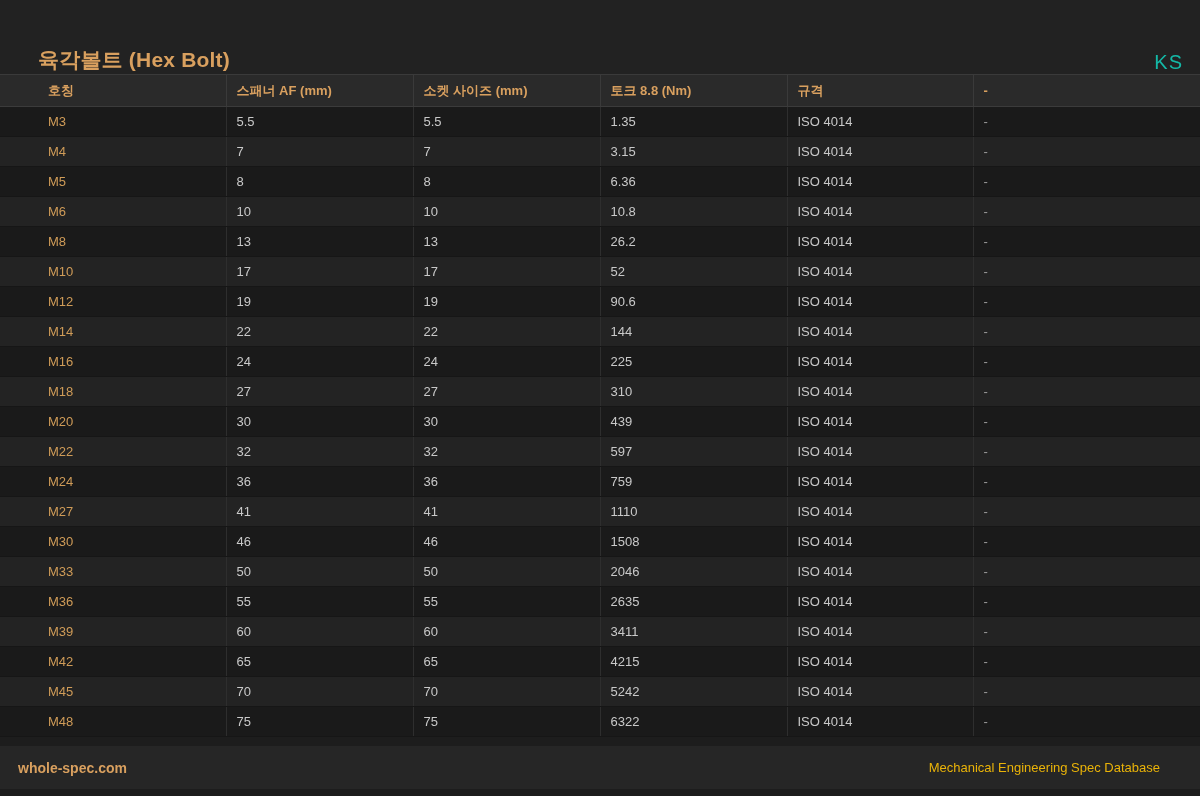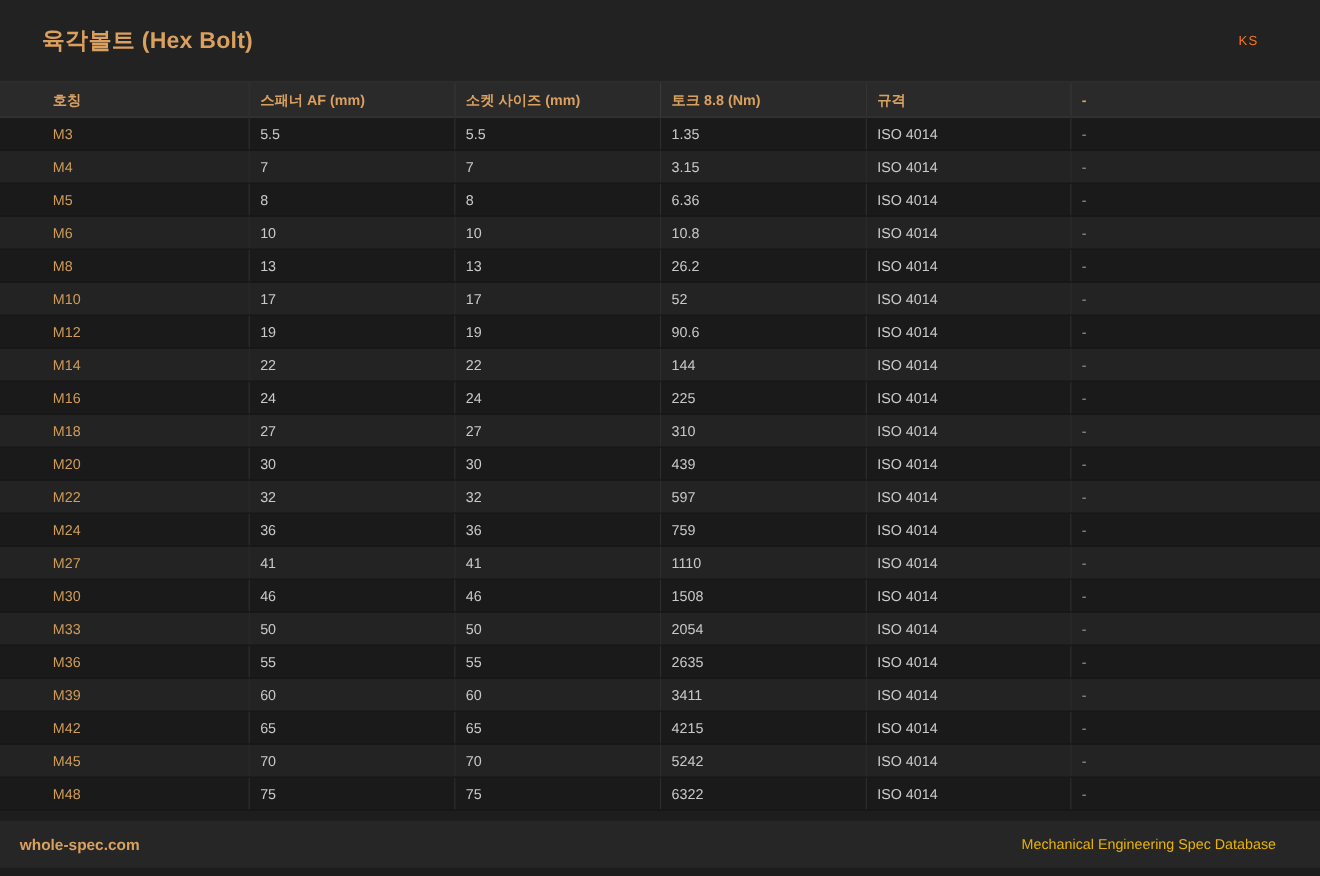--- a/index.html
+++ b/index.html
@@ -7,33 +7,33 @@
   body {
     background: #1d1d1d;
     font-family: "Liberation Sans", "DejaVu Sans", sans-serif;
     overflow: hidden;
     --accent: #d9a05f;
   }
   .topbar {
     height: 74px;
     background: #222222;
     display: flex;
-    align-items: center;
+    align-items: flex-end;
     justify-content: space-between;
-    padding: 0 56px 0 38px;
+    padding: 0 17px 0 38px;
   }
   .title {
     font-size: 21px;
     font-weight: bold;
     color: var(--accent);
     letter-spacing: 0.2px;
   }
   .badge {
-    font-size: 12px;
-    color: #f97316;
+    font-size: 20px;
+    color: #14b8a6;
     letter-spacing: 1px;
   }
   table {
     width: 100%;
     border-collapse: collapse;
     table-layout: fixed;
   }
   col.c1 { width: 226px; }
   col.c2, col.c3, col.c4 { width: 187px; }
   col.c5 { width: 186px; }
@@ -231,21 +231,21 @@
         <td>46</td>
         <td>46</td>
         <td>1508</td>
         <td>ISO 4014</td>
         <td>-</td>
       </tr>
       <tr>
         <td>M33</td>
         <td>50</td>
         <td>50</td>
-        <td>2054</td>
+        <td>2046</td>
         <td>ISO 4014</td>
         <td>-</td>
       </tr>
       <tr>
         <td>M36</td>
         <td>55</td>
         <td>55</td>
         <td>2635</td>
         <td>ISO 4014</td>
         <td>-</td>

